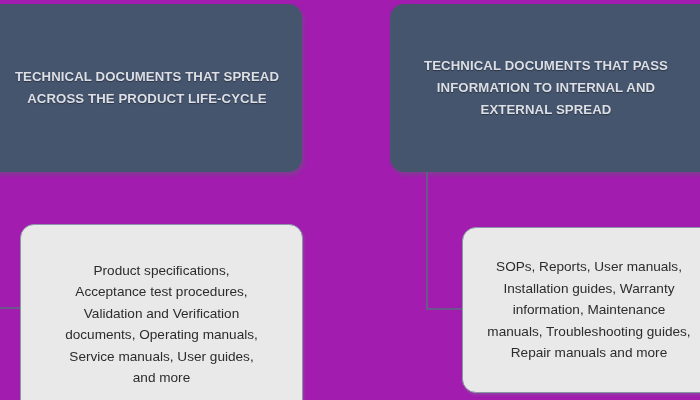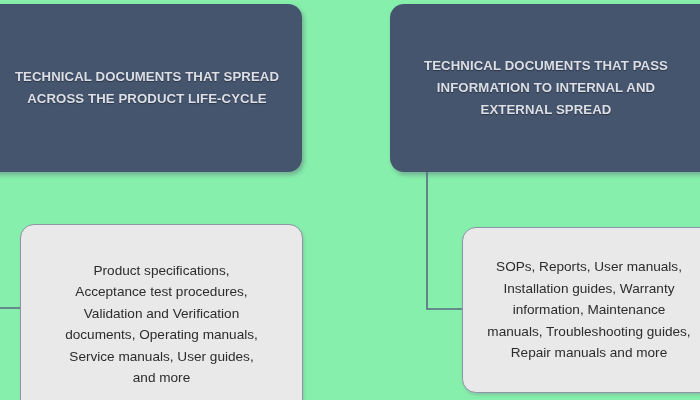--- a/index.html
+++ b/index.html
@@ -7,21 +7,21 @@
     padding: 0;
     background: #ffffff;
   }
   body {
     font-family: "Liberation Sans", sans-serif;
   }
   #canvas {
     position: relative;
     width: 700px;
     height: 400px;
-    background: #86efac;
+    background: #a21caf;
     overflow: hidden;
   }
   .connector-svg {
     position: absolute;
     left: 0;
     top: 0;
     width: 700px;
     height: 400px;
     pointer-events: none;
   }

